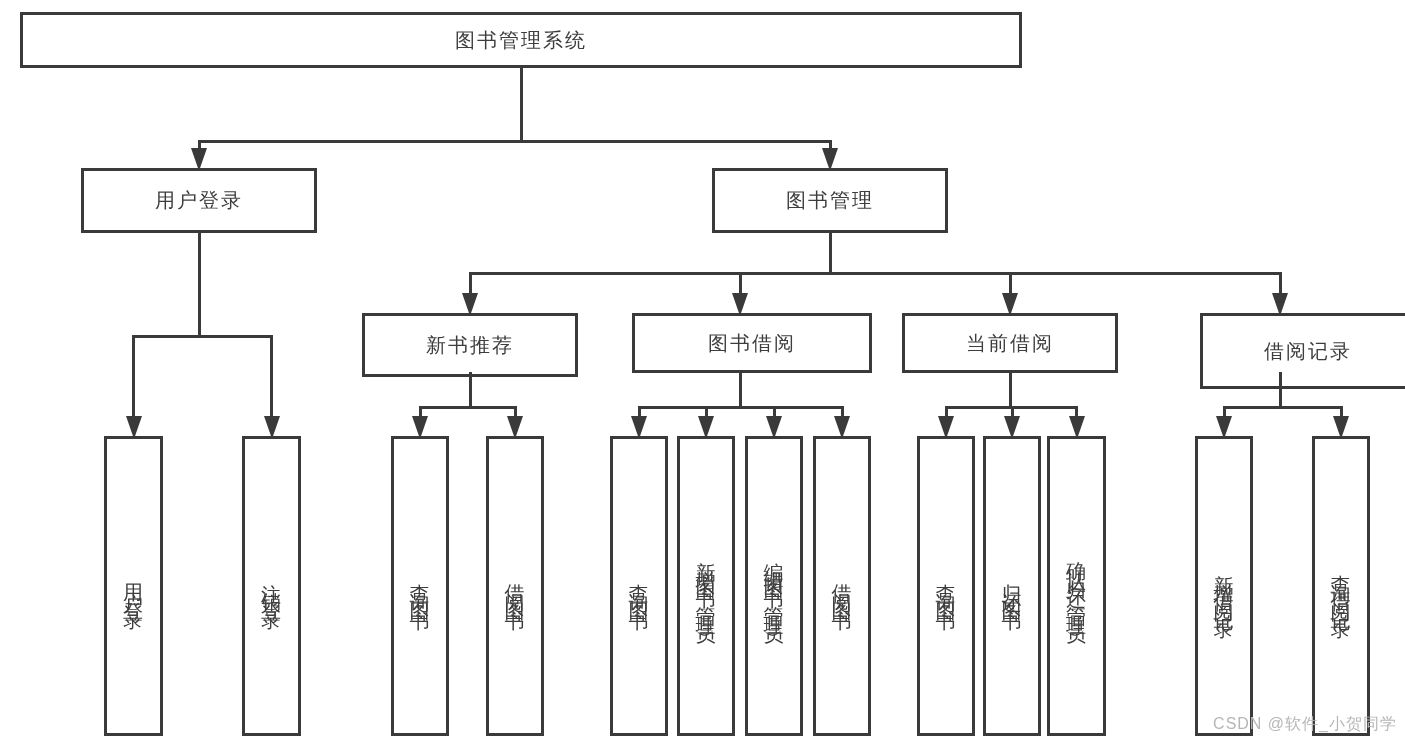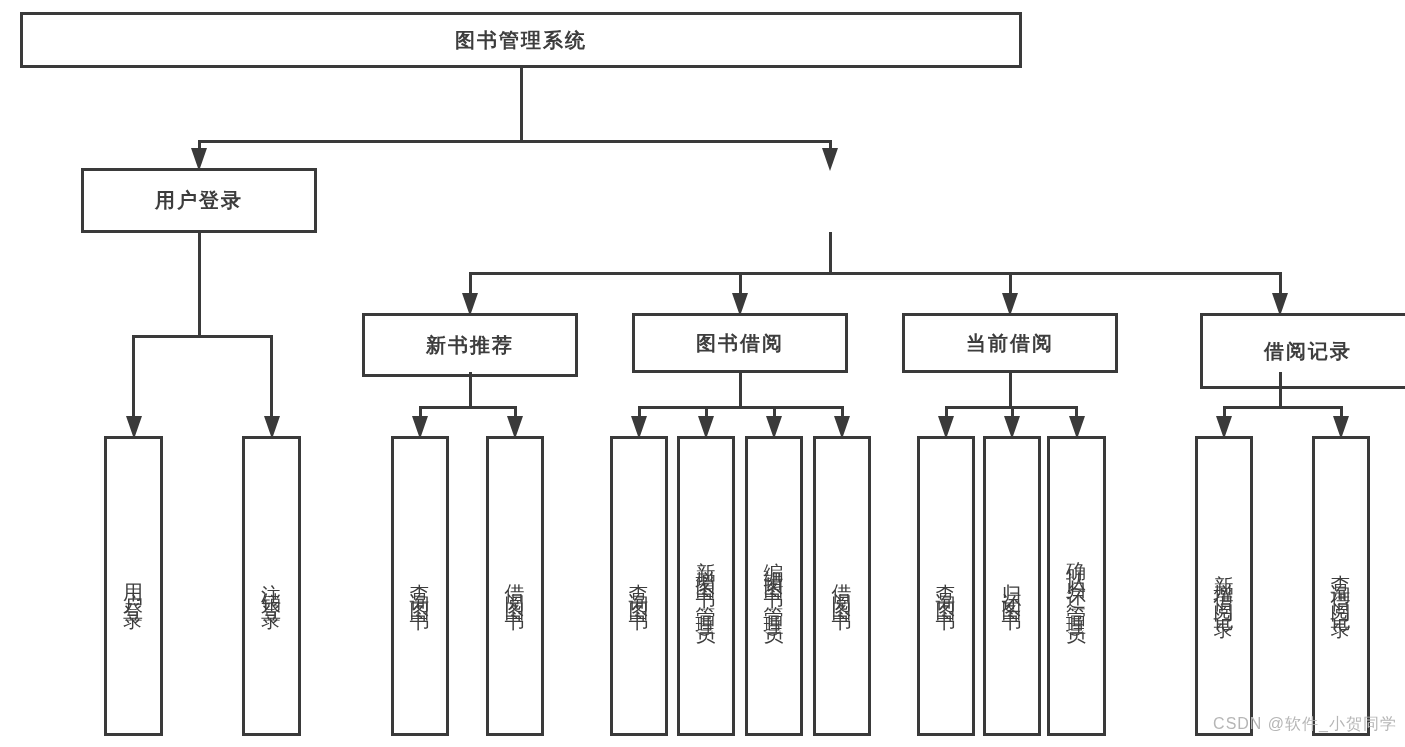--- a/index.html
+++ b/index.html
@@ -18,21 +18,21 @@
   }
   .node{
     position:absolute;
     box-sizing:border-box;
     border:3px solid var(--line-color);
     background:var(--bg);
     display:flex;align-items:center;justify-content:center;
     color:var(--text-color);
     font-size:20px;
   }
-  .node.h span{letter-spacing:2px;white-space:nowrap;font-weight:bold;}
+  .node.h span{letter-spacing:2px;white-space:nowrap;}
   .node.v span{
     writing-mode:vertical-lr;
     text-orientation:mixed;
     letter-spacing:9px;
     line-height:1.1;
     white-space:nowrap;
   }
   .line{position:absolute;background:var(--line-color);}
   .arrow{
     position:absolute;width:0;height:0;
@@ -54,24 +54,27 @@
 <body>
 
 <div id="canvas">
   <div class="watermark">CSDN @软件_小贺同学</div>
 <div class="node h" style="left: 20px; top: 12px; width: 1002px; height: 56px;">
       <span>图书管理系统</span>
     </div>
     <div class="node h" style="left: 81px; top: 168px; width: 236px; height: 65px;">
       <span>用户登录</span>
     </div>
+    <div class="node h" style="left: 712px; top: 168px; width: 236px; height: 65px;">
+      <span>图书管理</span>
+    </div>
     <div class="node h" style="left: 362px; top: 313px; width: 216px; height: 64px;">
       <span>新书推荐</span>
     </div>
-    <div class="node h" style="left: 632px; top: 313px; width: 216px; height: 60px; text-align: center;">
+    <div class="node h" style="left: 632px; top: 313px; width: 240px; height: 60px; text-align: center;">
       <span>图书借阅</span>
     </div>
     <div class="node h" style="left: 902px; top: 313px; width: 216px; height: 60px; align-items: center;">
       <span>当前借阅</span>
     </div>
     <div class="node h" style="left: 1200px; top: 313px; width: 216px; height: 76px;">
       <span>借阅记录</span>
     </div>
     <div class="node v" style="left: 104px; top: 436px; width: 59px; height: 300px;">
       <span>用户登录</span>

